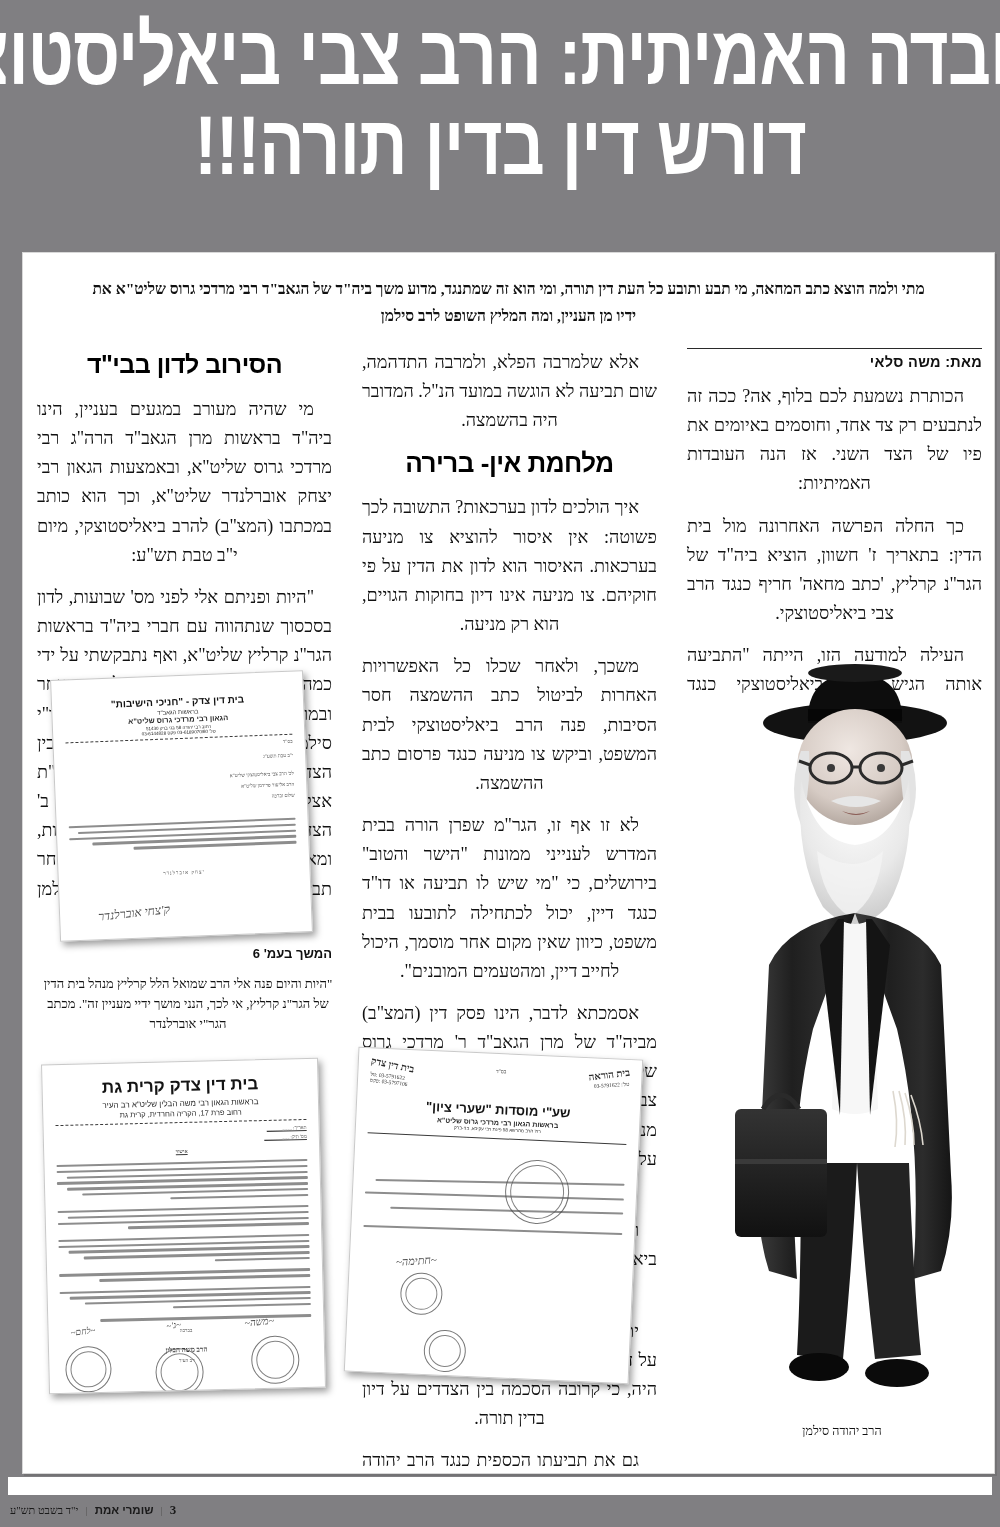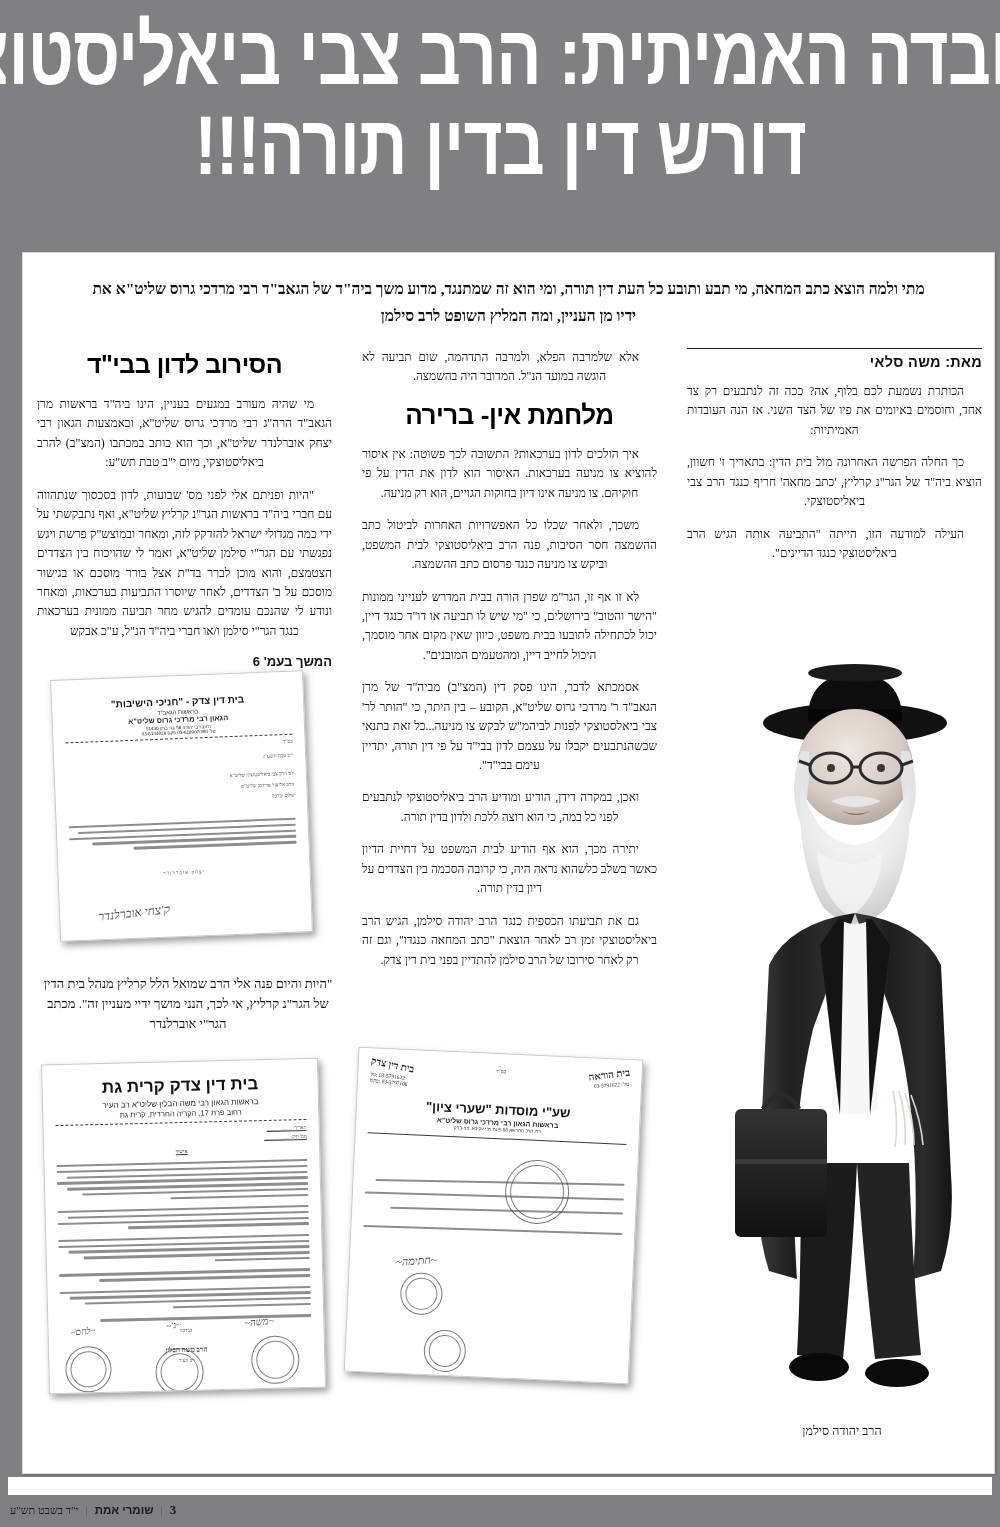--- a/index.html
+++ b/index.html
@@ -72,21 +72,21 @@
   .byline-wrap{border-top:1.5px solid #2a2a2a;padding-top:5px;margin-bottom:12px;}
   .byline{
     direction:rtl;
     font-family:"Liberation Sans","DejaVu Sans",sans-serif;
     font-weight:bold;font-size:14.5px;color:#111;
     letter-spacing:0.3px;
   }
 
   p.body{
     direction:rtl;text-align:justify;text-align-last:center;
-    font-size:12px;line-height:1.62;color:#111;
+    font-size:18px;line-height:1.62;color:#111;
     margin:0 0 13px 0;
     text-indent:18px;
     font-family:"Liberation Serif","DejaVu Serif",serif;
   }
 
   h2.sec{
     direction:rtl;text-align:center;
     font-family:"Liberation Sans","DejaVu Sans",sans-serif;
     font-weight:bold;
     font-size:25px;color:#000;

